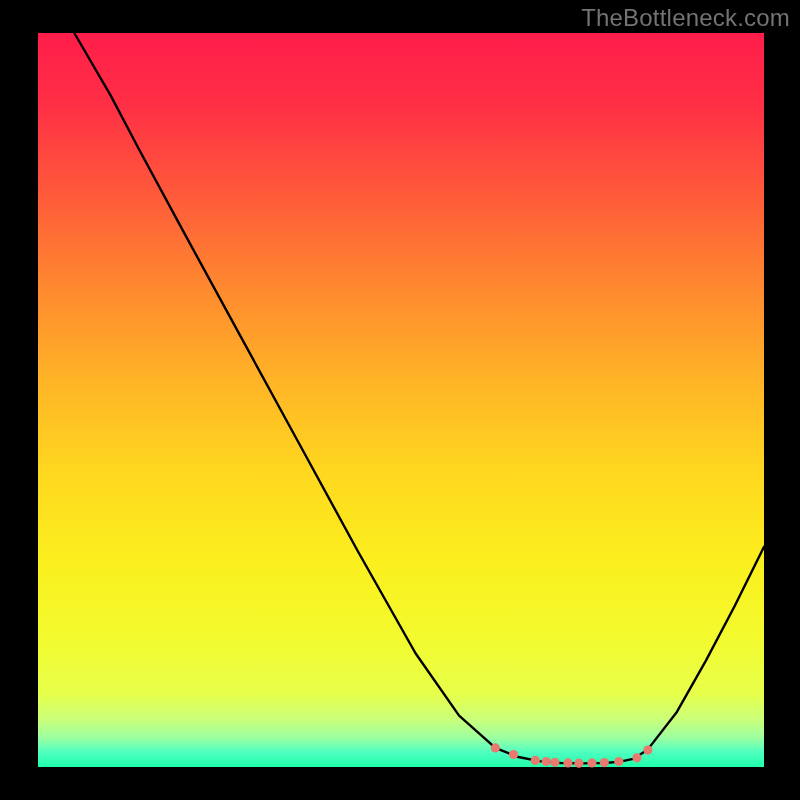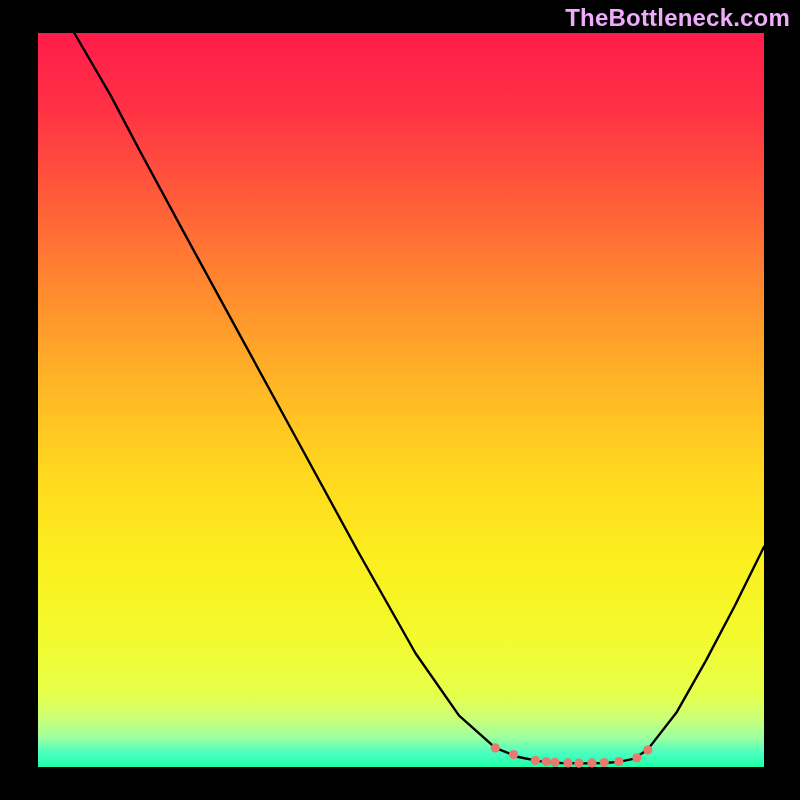--- a/index.html
+++ b/index.html
@@ -14,23 +14,23 @@
   .frame {
     position: relative;
     width: 800px;
     height: 800px;
     background: #000;
   }
   .attribution {
     position: absolute;
     top: 4px;
     right: 10px;
-    color: #f0abfc;
+    color: #737373;
     font-size: 24px;
-    font-weight: bold;
+    font-weight: normal;
     letter-spacing: 0.2px;
     z-index: 20;
   }
   svg.plot {
     position: absolute;
     left: 0;
     top: 0;
     width: 800px;
     height: 800px;
   }

